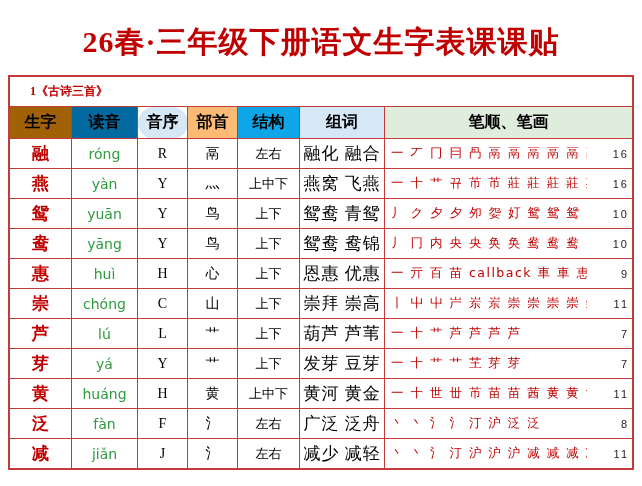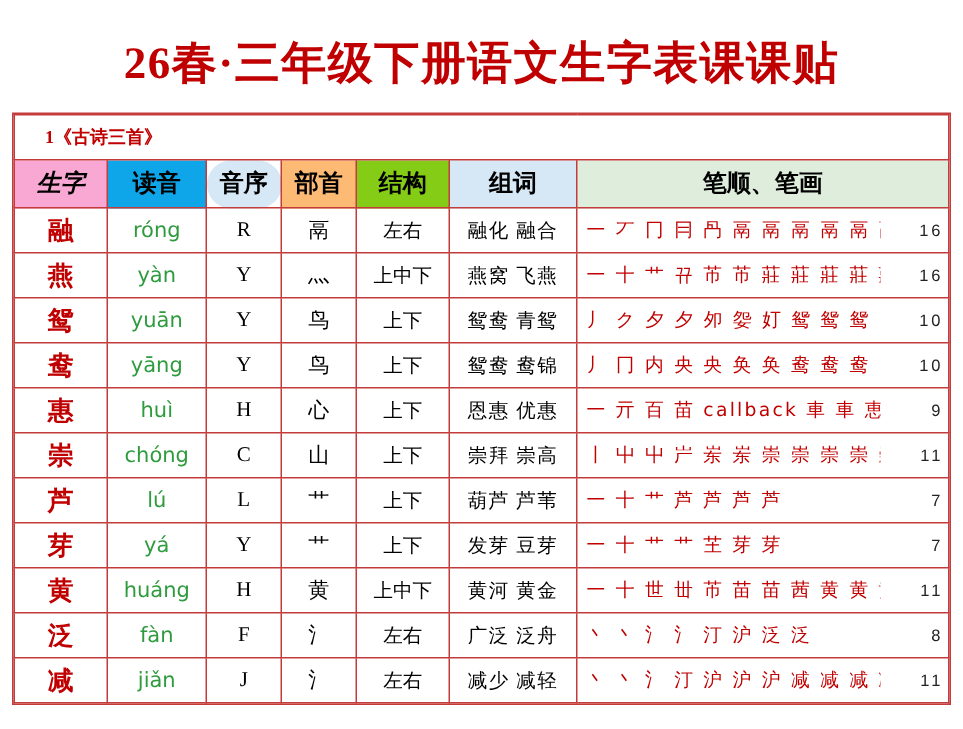--- a/index.html
+++ b/index.html
@@ -59,25 +59,25 @@
     font-weight: bold;
     height: 22px;
     border-bottom: 1px solid #c43b3b;
   }
   .hdr td {
     height: 32px;
     font-size: 16px;
     font-weight: bold;
     color: #000;
   }
-  .hdr .h-shengzi { background: #f9a8d4; font-style: italic; }
-  .hdr .h-duyin   { background: #0ea5e9; }
+  .hdr .h-shengzi { background: #a16207; }
+  .hdr .h-duyin   { background: #0369a1; }
   .hdr .h-yinxu   { background: #d6e7f5; border-radius: 16px; }
   .hdr .h-bushou  { background: #fdba74; }
-  .hdr .h-jiegou  { background: #84cc16; }
+  .hdr .h-jiegou  { background: #0ea5e9; }
   .hdr .h-zuci    { background: #d6e7f5; }
   .hdr .h-bishun  { background: #dfeedc; margin-top: 46px; }
 
   tbody tr { height: 30px; }
   td.c-zi {
     font-size: 17px;
     color: #c00000;
     font-weight: bold;
   }
   td.c-pinyin {
@@ -86,21 +86,21 @@
     font-family: "DejaVu Sans", sans-serif;
     text-align: center;
   }
   td.c-yinxu {
     font-size: 14px;
     color: #000;
     font-family: "Liberation Serif", serif;
   }
   td.c-bushou { font-size: 14px; color: #000; }
   td.c-jiegou { font-size: 13px; color: #000000; }
-  td.c-zuci   { font-size: 13px; color: #000; letter-spacing: 1px; }
+  td.c-zuci   { font-size: 17px; color: #000; letter-spacing: 1px; }
   td.c-bishun {
     text-align: left;
     padding-left: 6px;
     font-size: 12.5px;
     color: #c00000;
     letter-spacing: 2px;
     white-space: nowrap;
     overflow: hidden;
   }
   .stroke-cell-inner {

